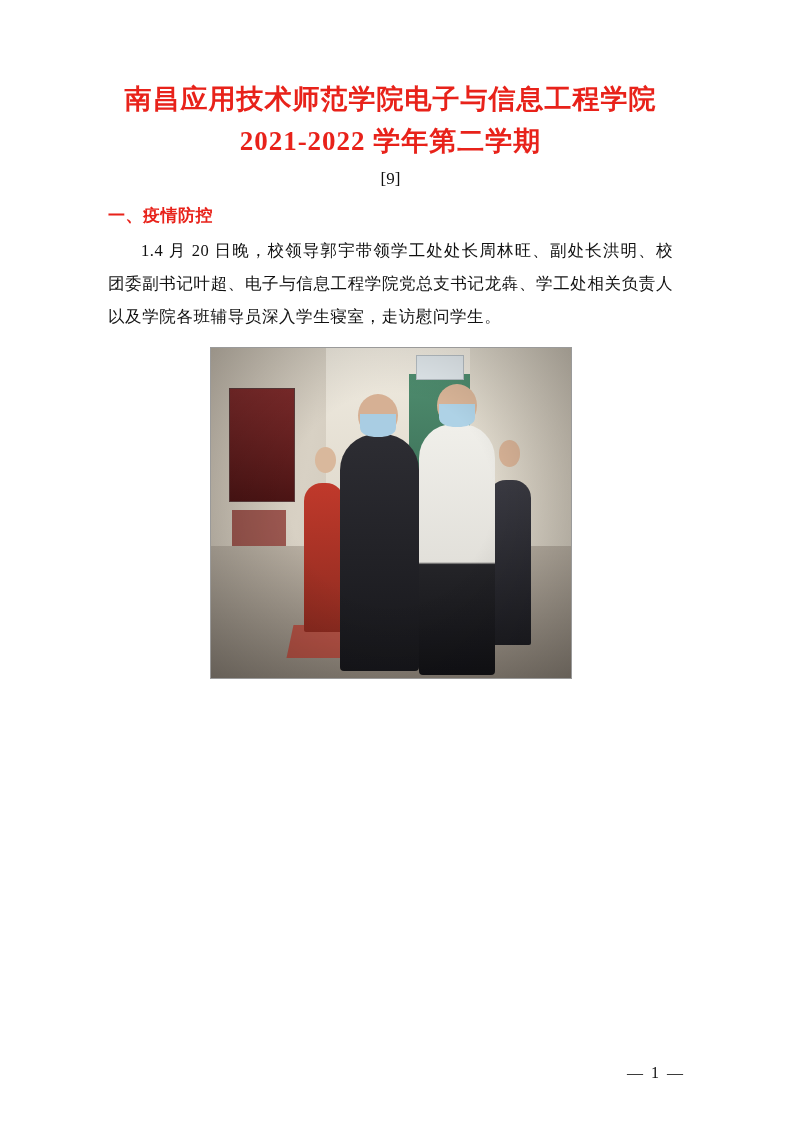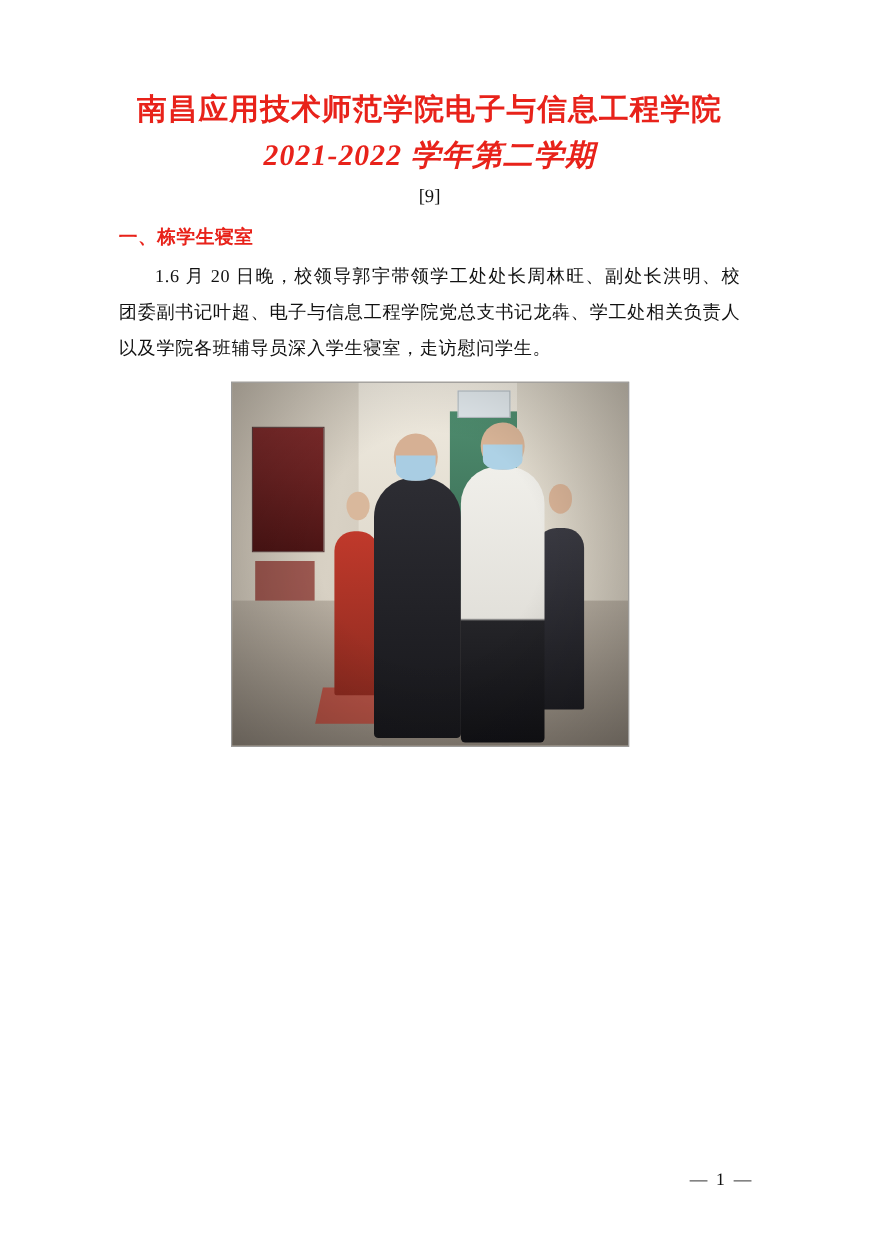--- a/index.html
+++ b/index.html
@@ -27,21 +27,20 @@
     color: #e8221a;
     font-weight: bold;
     font-size: 27px;
     line-height: 42px;
     letter-spacing: 1px;
     font-family: "Liberation Serif", "DejaVu Serif", serif;
     margin: 0;
   }
   .doc-title .line2 {
     display: block;
-    font-style: italic;
   }
   .doc-subtitle {
     text-align: center;
     color: #1a1a1a;
     font-size: 25px;
     line-height: 40px;
     letter-spacing: 1px;
     margin: 0;
     font-family: "Liberation Serif", "DejaVu Serif", serif;
   }
@@ -201,23 +200,23 @@
 <div class="page">
 
   <h1 class="doc-title">
     <span>南昌应用技术师范学院电子与信息工程学院</span>
     <span class="line2">2021-2022 学年第二学期</span>
   </h1>
 
 
   <div class="issue-number">[9]</div>
 
-  <div class="section-heading">一、栋学生寝室</div>
-
-  <p class="body-par">1.6 月 20 日晚，校领导郭宇带领学工处处长周林旺、副处长洪明、校团委副书记叶超、电子与信息工程学院党总支书记龙犇、学工处相关负责人以及学院各班辅导员深入学生寝室，走访慰问学生。</p>
+  <div class="section-heading">一、疫情防控</div>
+
+  <p class="body-par">1.4 月 20 日晚，校领导郭宇带领学工处处长周林旺、副处长洪明、校团委副书记叶超、电子与信息工程学院党总支书记龙犇、学工处相关负责人以及学院各班辅导员深入学生寝室，走访慰问学生。</p>
 
   <div class="figure">
     <div class="photo">
       <div class="ph-wall-left"></div>
       <div class="ph-wall-right"></div>
       <div class="ph-back"></div>
       <div class="ph-door"></div>
       <div class="ph-sign"></div>
       <div class="ph-poster"></div>
       <div class="ph-poster2"></div>

